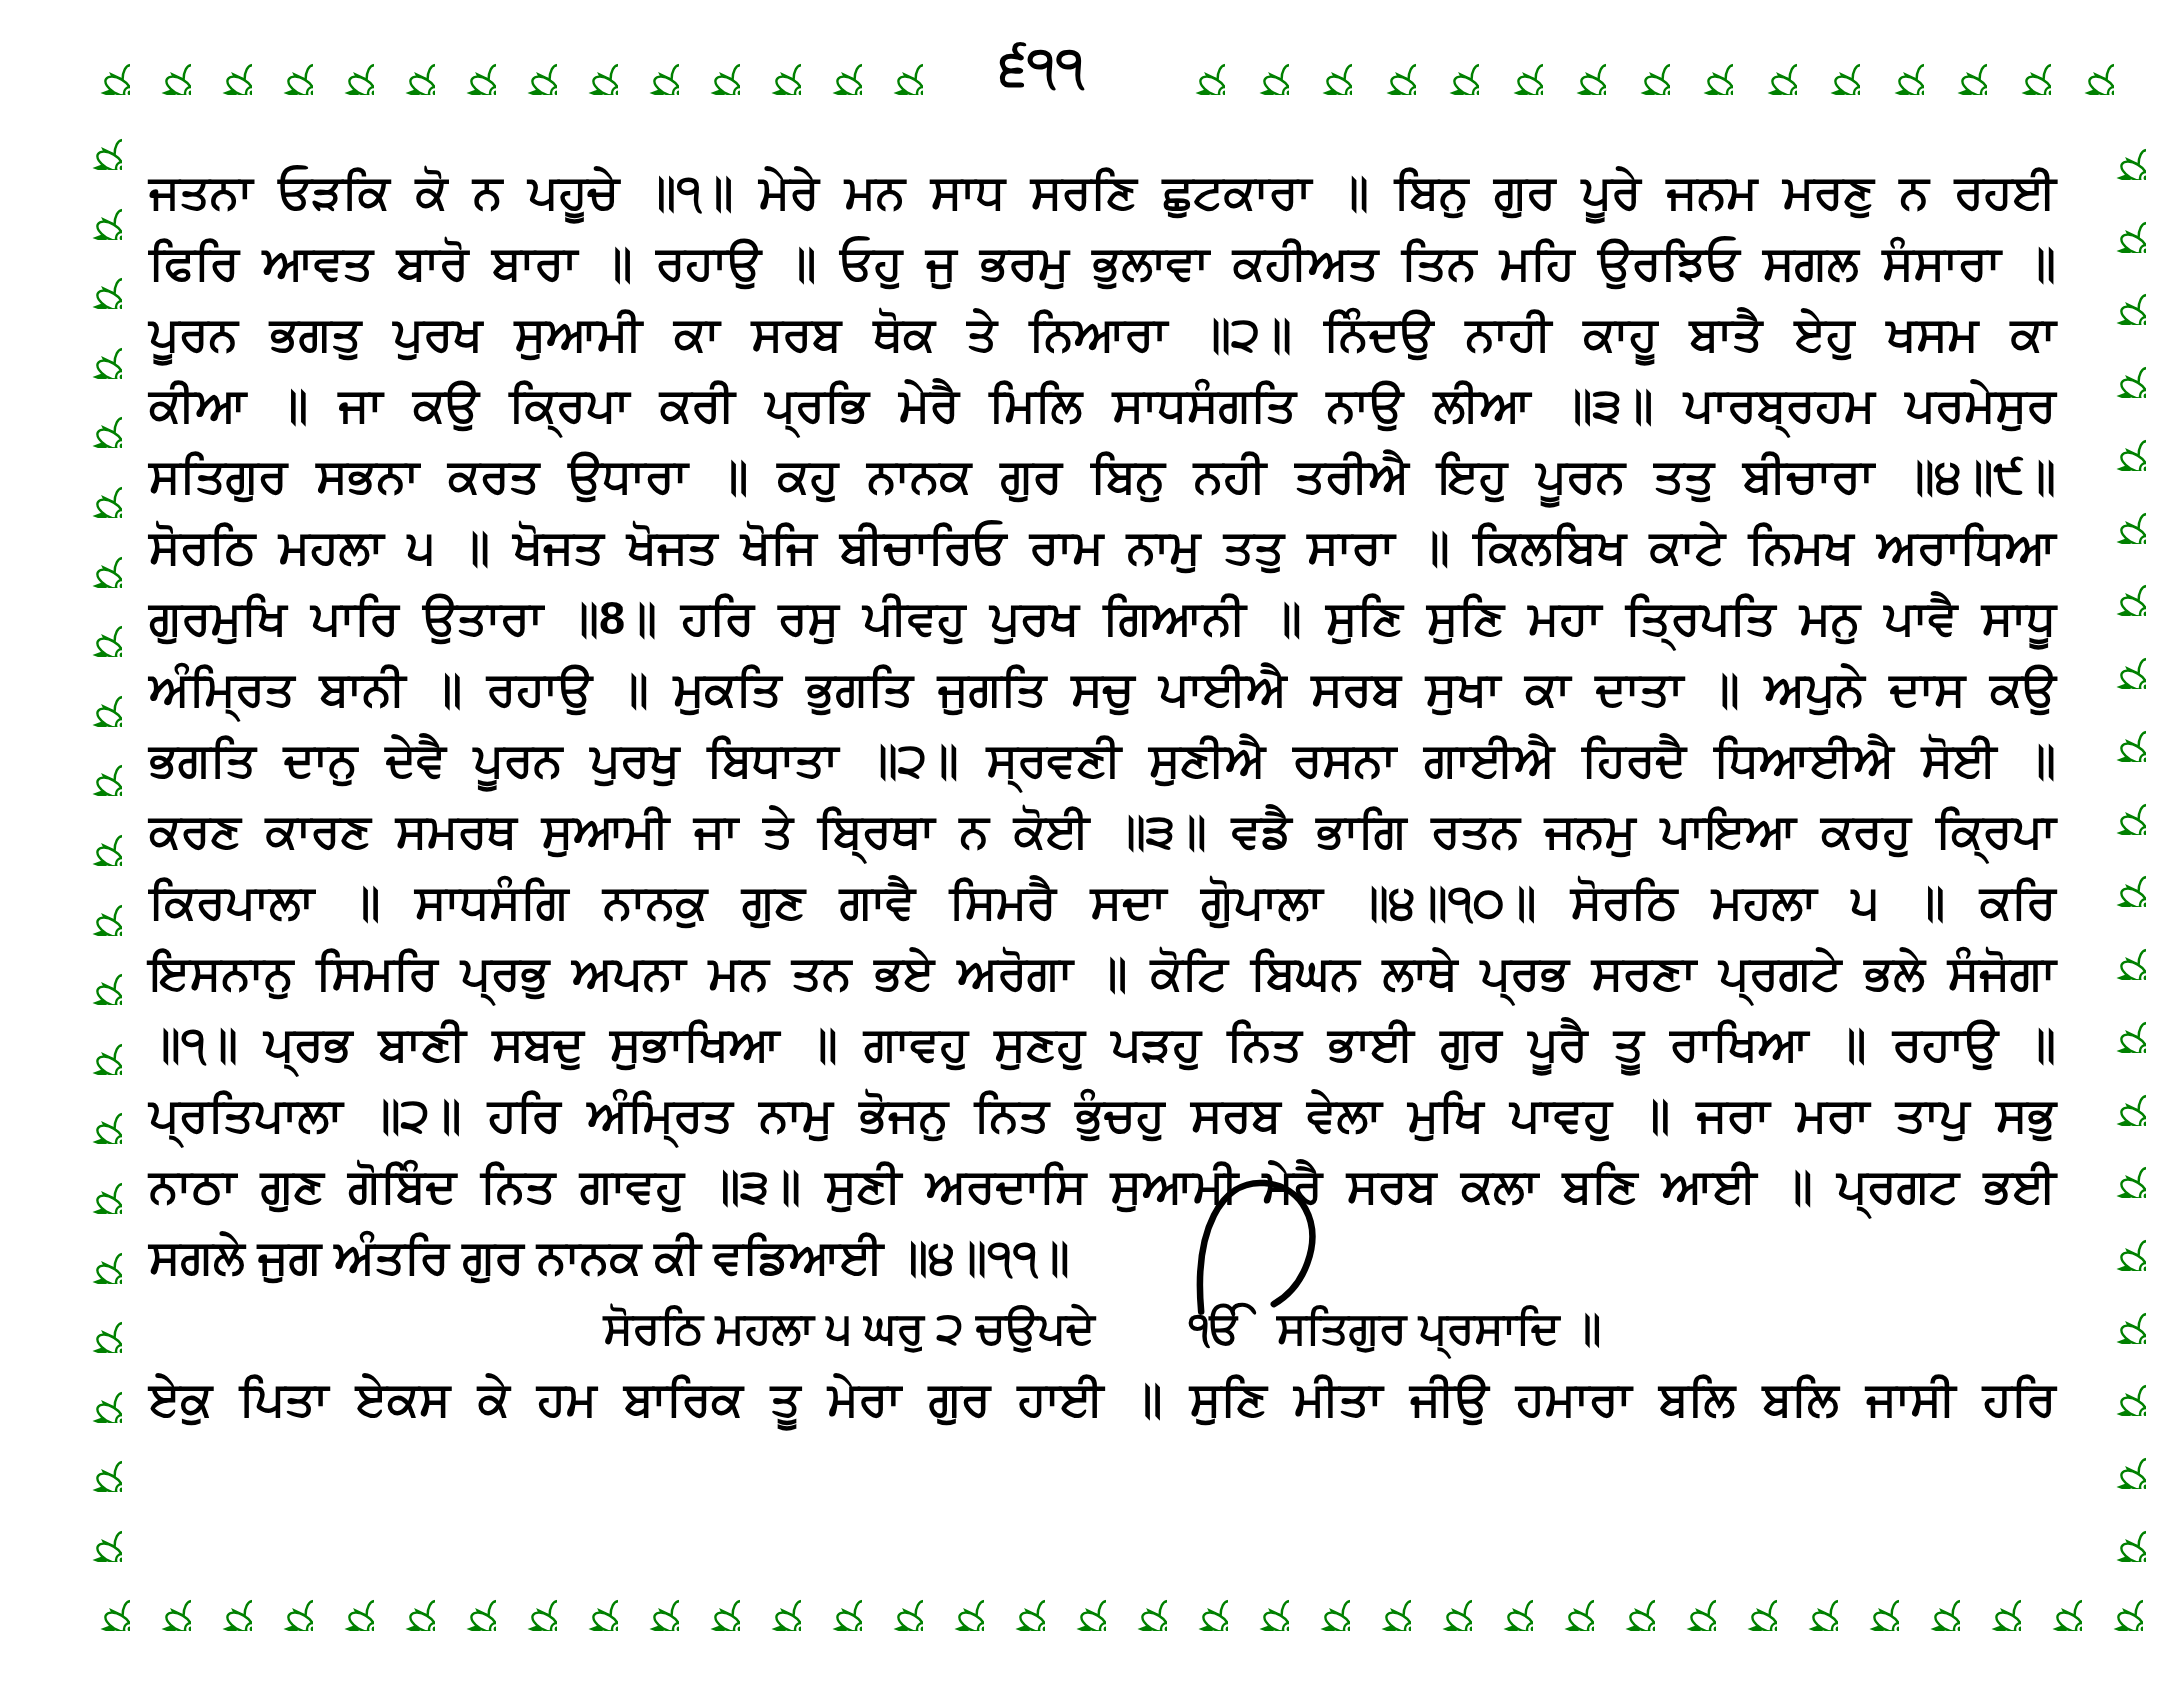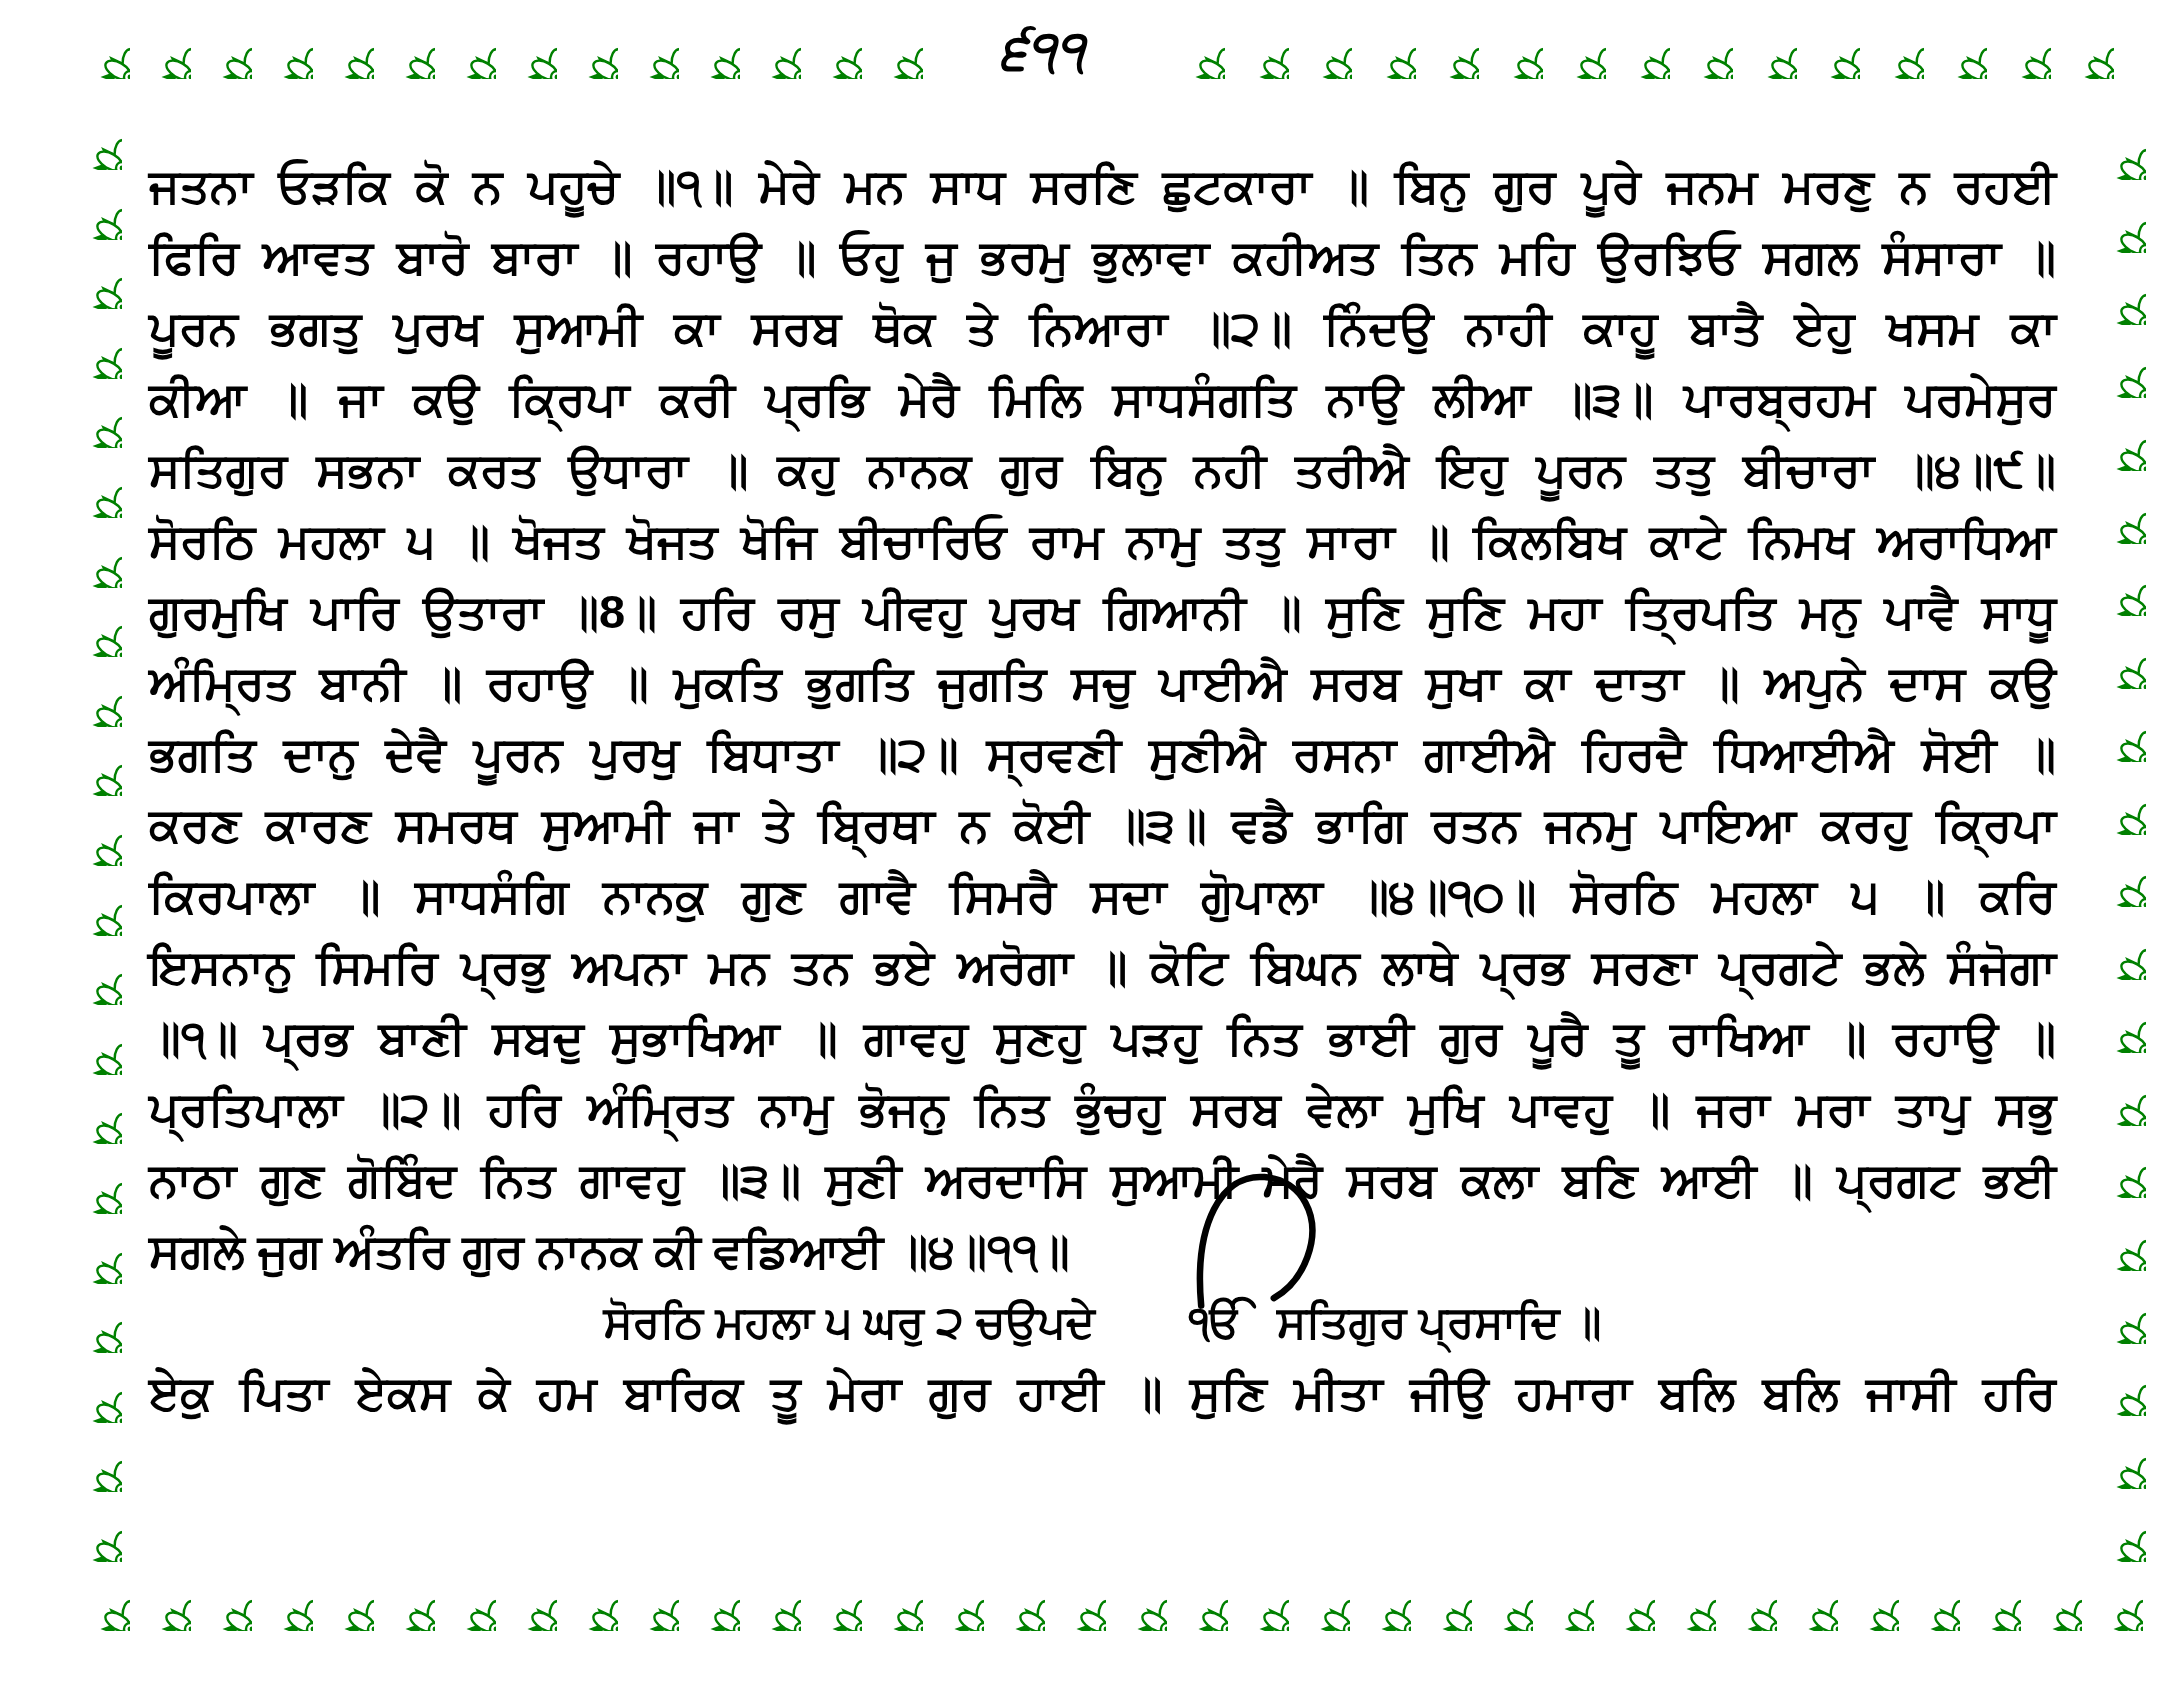--- a/index.html
+++ b/index.html
@@ -1,32 +1,32 @@
 <!DOCTYPE html>
 <html><head>
 <meta charset="utf-8">
 <style>
   html,body{margin:0;padding:0;background:#ffffff;}
   .page{position:relative;width:2178px;height:1683px;background:#ffffff;overflow:hidden;
         font-family:"Liberation Sans",sans-serif;color:#000000;}
 
   
   .flower{width:61px;height:65px;flex:0 0 auto;}
-  .border-top{position:absolute;left:69px;top:14px;width:2045px;display:flex;align-items:flex-start;font-style:italic;}
+  .border-top{position:absolute;left:69px;top:30px;width:2045px;display:flex;align-items:flex-start;}
   .tl-flowers{display:flex;width:851px;justify-content:space-between;}
   .page-num{width:244px;text-align:center;font-size:53px;font-weight:700;line-height:71px;}
   .tr-flowers{display:flex;flex:1;justify-content:space-between;}
   .border-left{position:absolute;left:61px;top:105px;height:1457px;display:flex;
                flex-direction:column;justify-content:space-between;}
   .border-right{position:absolute;right:32px;top:115px;height:1447px;display:flex;
                 flex-direction:column;justify-content:space-between;}
   .border-bottom{position:absolute;left:69px;top:1566px;width:2045px;display:flex;justify-content:space-between;}
 
   
-  .text-block{position:absolute;left:149px;top:150px;width:1907px;}
+  .text-block{position:absolute;left:149px;top:156px;width:1907px;}
   .gline{height:71px;line-height:71px;font-size:47px;font-weight:700;
          text-align:justify;text-align-last:justify;white-space:normal;overflow:visible;}
   .gline.left{text-align:right;text-align-last:left;}
   .gline.center{display:flex;justify-content:center;align-items:baseline;
                 font-size:44px;text-align-last:center;}
   .center-left{margin-right:69px;}
   .center-right{margin-left:10px;}
   .ikonkar-wrap{position:relative;display:inline-block;min-width:103px;}
   .ikonkar-arc{position:absolute;left:26px;top:-117px;width:149px;height:141px;pointer-events:none;}
   .hidden-defs{position:absolute;width:0;height:0;overflow:hidden;}

